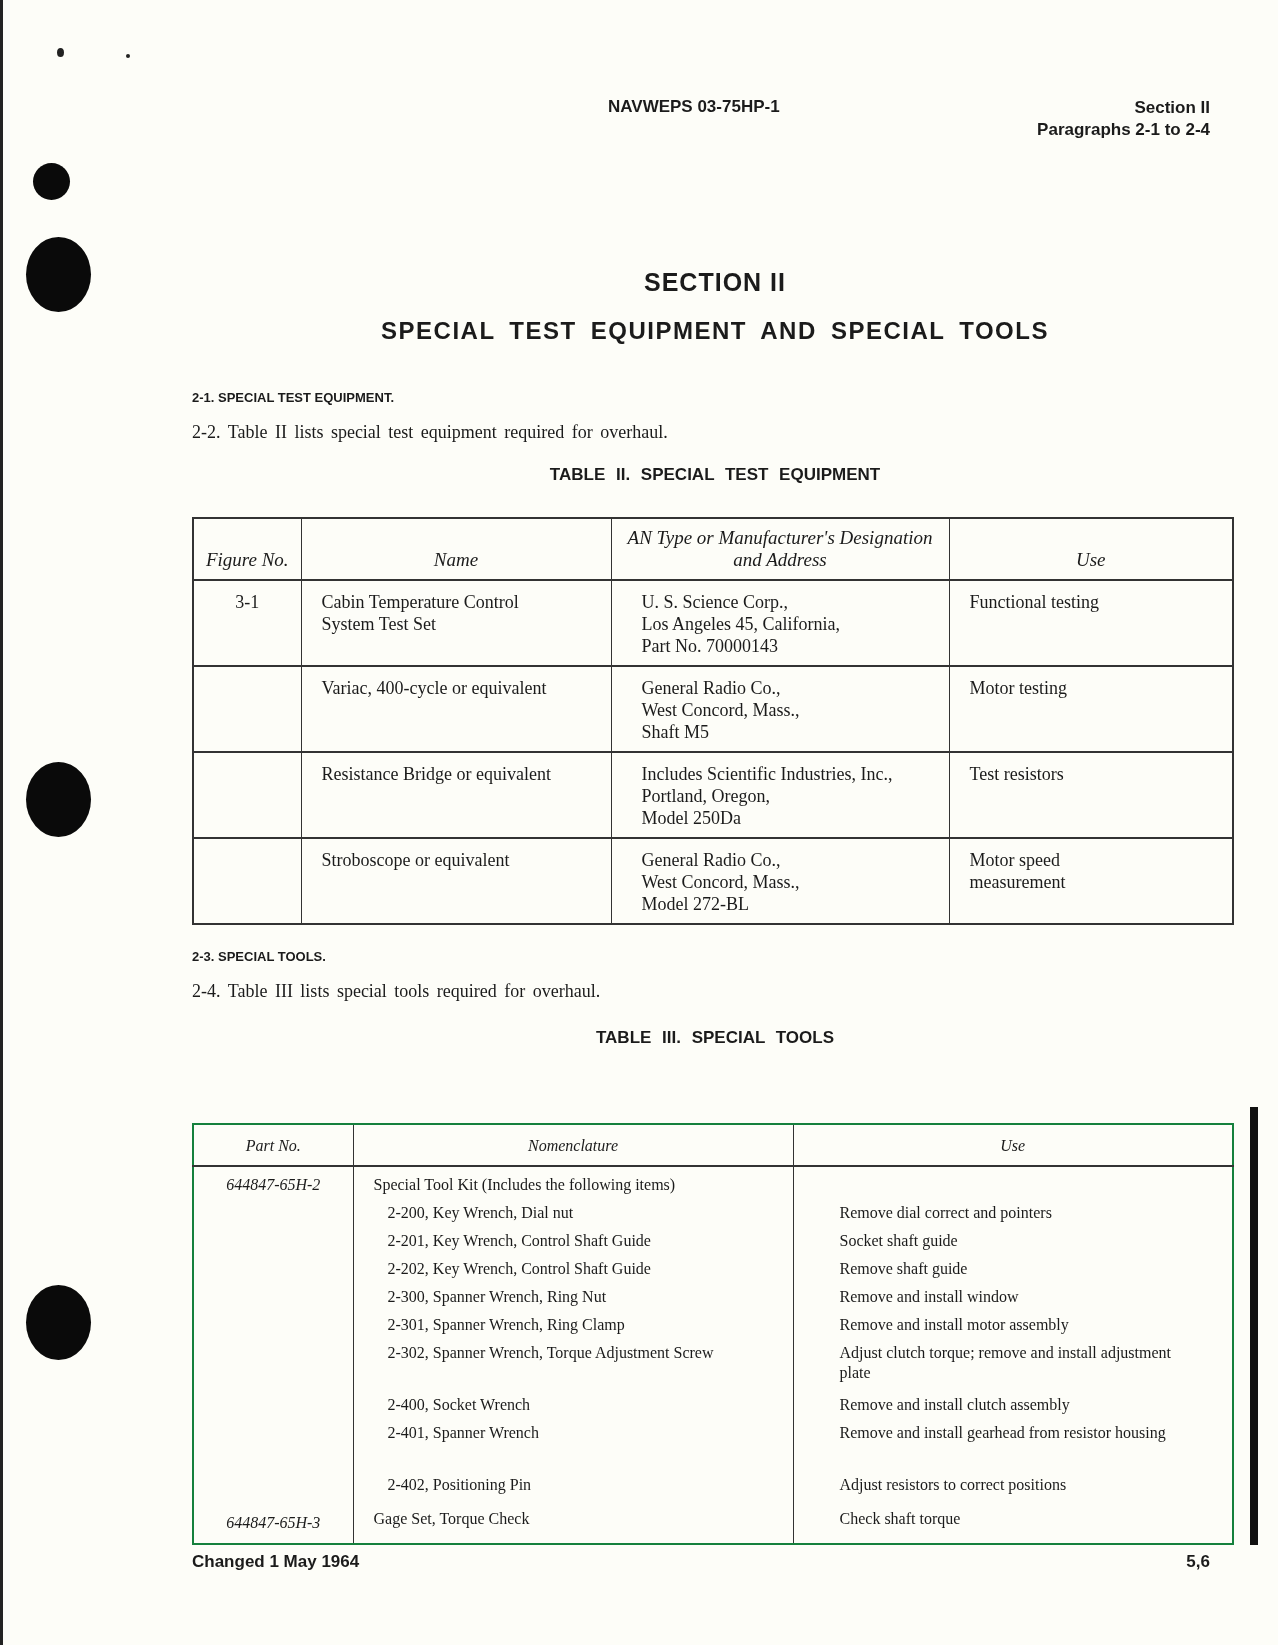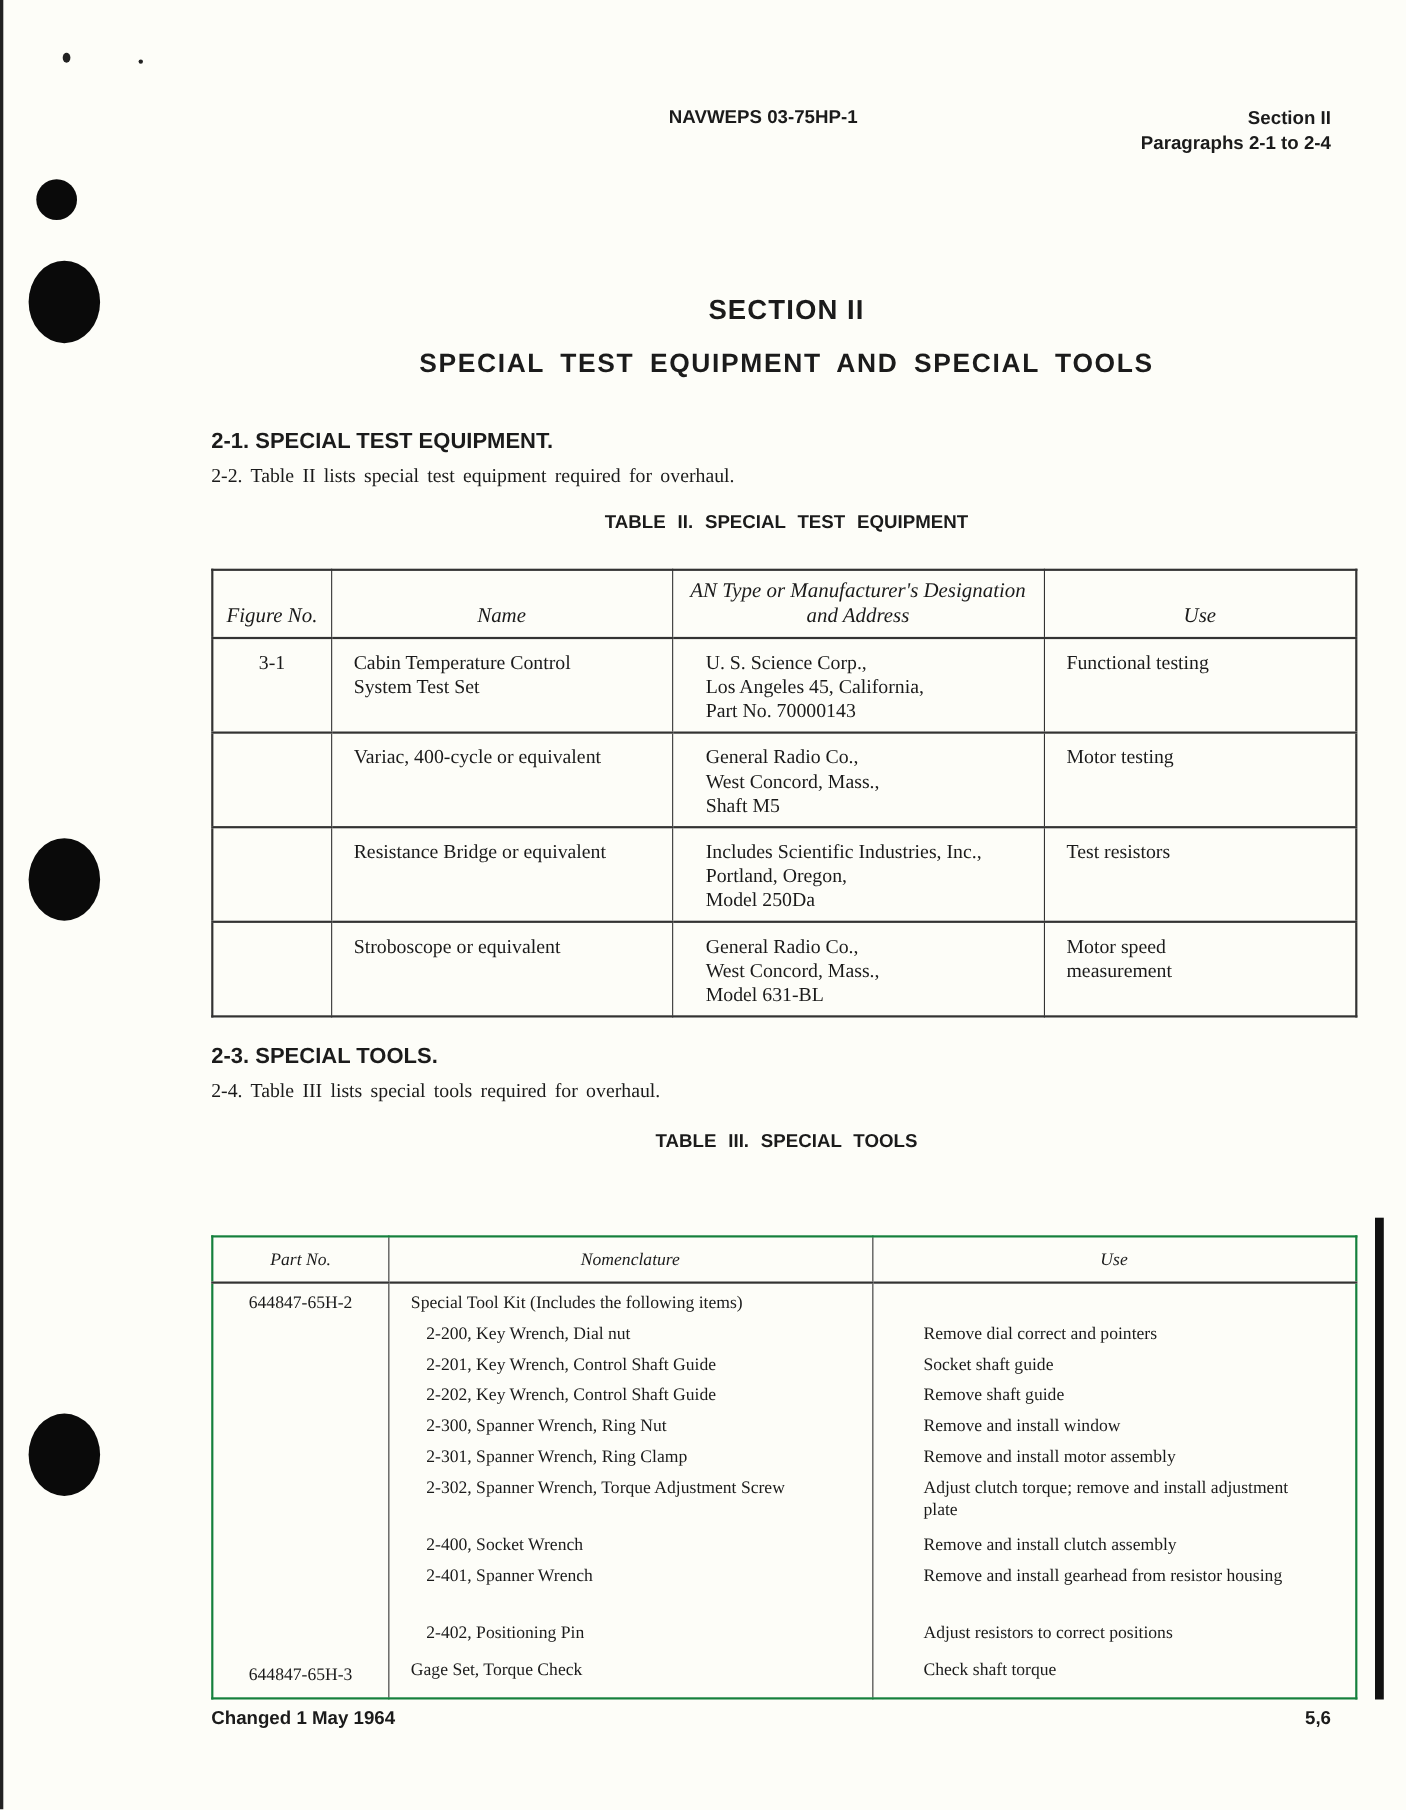--- a/index.html
+++ b/index.html
@@ -10,21 +10,21 @@
   }
   .edge { position: absolute; left: 0; top: 0; width: 3px; height: 100%; background: #222; }
   .hole { position: absolute; background: #0a0a0a; border-radius: 50%; }
   .speck { position: absolute; background: #222; border-radius: 50%; }
   .rbar { position: absolute; left: 1250px; top: 1107px; width: 8px; height: 438px; background: #111; }
   .sans { font-family: "Liberation Sans", sans-serif; font-weight: bold; }
   .hdr-left { position: absolute; left: 608px; top: 97px; font-size: 17px; }
   .hdr-right { position: absolute; right: 68px; top: 97px; font-size: 17px; text-align: right; line-height: 22px; }
   .section-title { position: absolute; left: 0; width: 1430px; top: 268px; text-align: center; font-size: 25px; letter-spacing: 1px; }
   .section-sub { position: absolute; left: 0; width: 1430px; top: 317px; text-align: center; font-size: 24px; letter-spacing: 1.5px; word-spacing: 6px; }
-  .para-head { position: absolute; left: 192px; font-size: 20px; }
+  .para-head { position: absolute; left: 192px; font-size: 13px; }
   .para { position: absolute; left: 192px; font-size: 18px; word-spacing: 3px; }
   .tcap { position: absolute; left: 0; width: 1430px; text-align: center; font-size: 17px; word-spacing: 6px; }
   table { position: absolute; border-collapse: collapse; font-size: 18px; }
   #t2 { left: 192px; top: 517px; width: 1042px; border: 2px solid #333; }
   #t2 th { font-style: italic; font-weight: normal; font-size: 19px; padding: 8px 10px; vertical-align: bottom; line-height: 22px; border-right: 1.5px solid #333; border-bottom: 2.5px solid #333; }
   #t2 td { vertical-align: top; padding: 10px 20px 8px 20px; line-height: 22px; border-right: 1.5px solid #333; border-bottom: 2.5px solid #333; height: 66px; }
   #t2 th:last-child, #t2 td:last-child { border-right: none; }
   #t2 tr:last-child td { border-bottom: none; }
   #t3 { left: 192px; top: 1107px; width: 1042px; border: 2px solid #15803d; font-size: 16px; margin-top: 16px; }
   #t3 th { font-style: italic; font-weight: normal; font-size: 16px; padding: 12px 10px 10px 10px; border-right: 1.5px solid #333; border-bottom: 2.5px solid #333; }
@@ -120,21 +120,21 @@
         </td>
   </tr>
   <tr>
     <td></td>
     <td>
           <div>Stroboscope or equivalent</div>
         </td>
     <td style="padding-left:30px;">
           <div>General Radio Co.,</div>
           <div>West Concord, Mass.,</div>
-          <div>Model 631-BL</div>
+          <div>Model 272-BL</div>
         </td>
     <td>
           <div>Motor speed</div>
           <div>measurement</div>
         </td>
   </tr>
 </tbody>
   </table>
 
 <div class="para-head sans" style="top:949px;">2-3. SPECIAL TOOLS.</div>
@@ -148,21 +148,21 @@
       <col style="width:440px">
       <col>
     </colgroup>
   <tbody>
       <tr>
     <th>Part No.</th>
     <th>Nomenclature</th>
     <th>Use</th>
   </tr>
   <tr>
-    <td style="text-align:center;padding-top:4px;">
+    <td style="text-align:center;padding-top:4px;font-style:italic;">
       <div class="t3-line" style="justify-content:center;">644847-65H-2</div>
       <div style="height:304px;"></div>
       <div class="t3-line" style="justify-content:center;height:40px;">644847-65H-3</div>
     </td>
     <td style="padding-left:20px;padding-top:4px;">
       <div class="t3-line">Special Tool Kit (Includes the following items)</div>
       <div class="t3-line indent">2-200, Key Wrench, Dial nut</div>
       <div class="t3-line indent">2-201, Key Wrench, Control Shaft Guide</div>
       <div class="t3-line indent">2-202, Key Wrench, Control Shaft Guide</div>
       <div class="t3-line indent">2-300, Spanner Wrench, Ring Nut</div>

